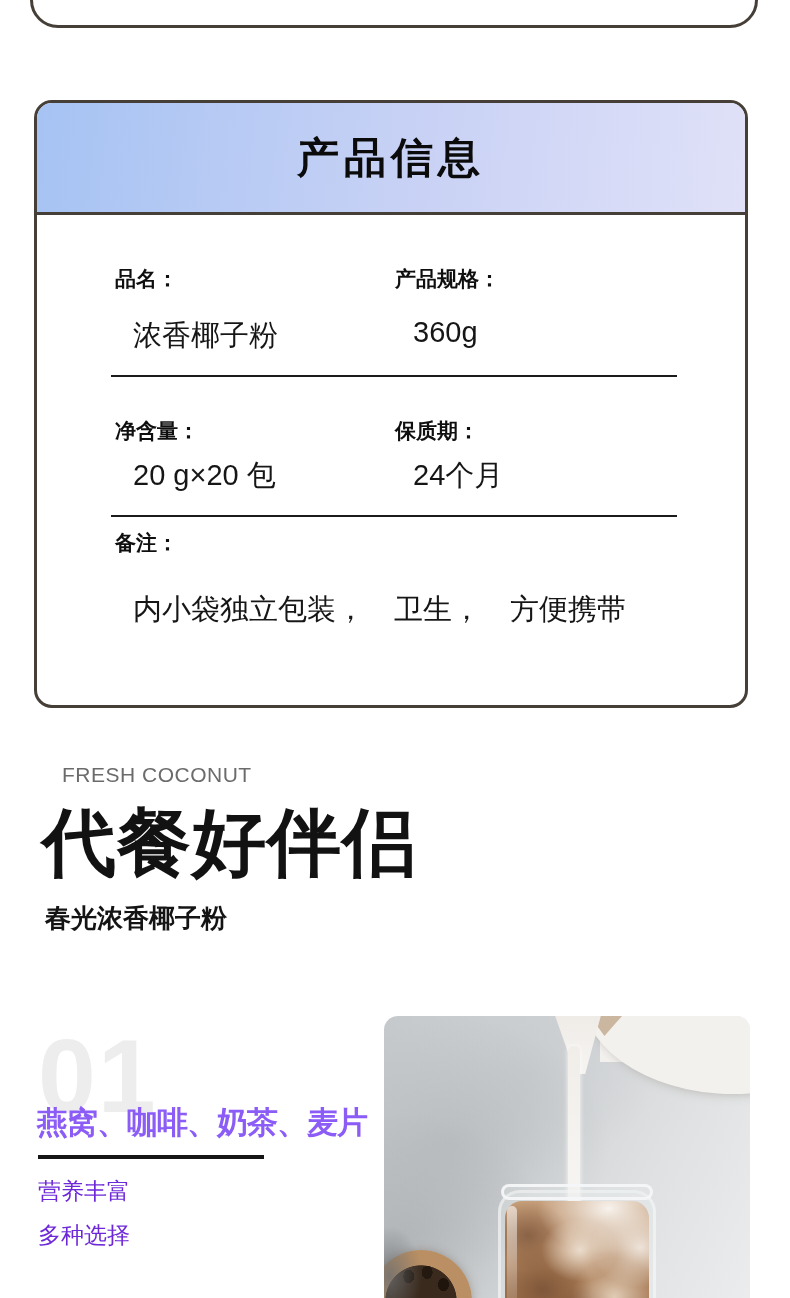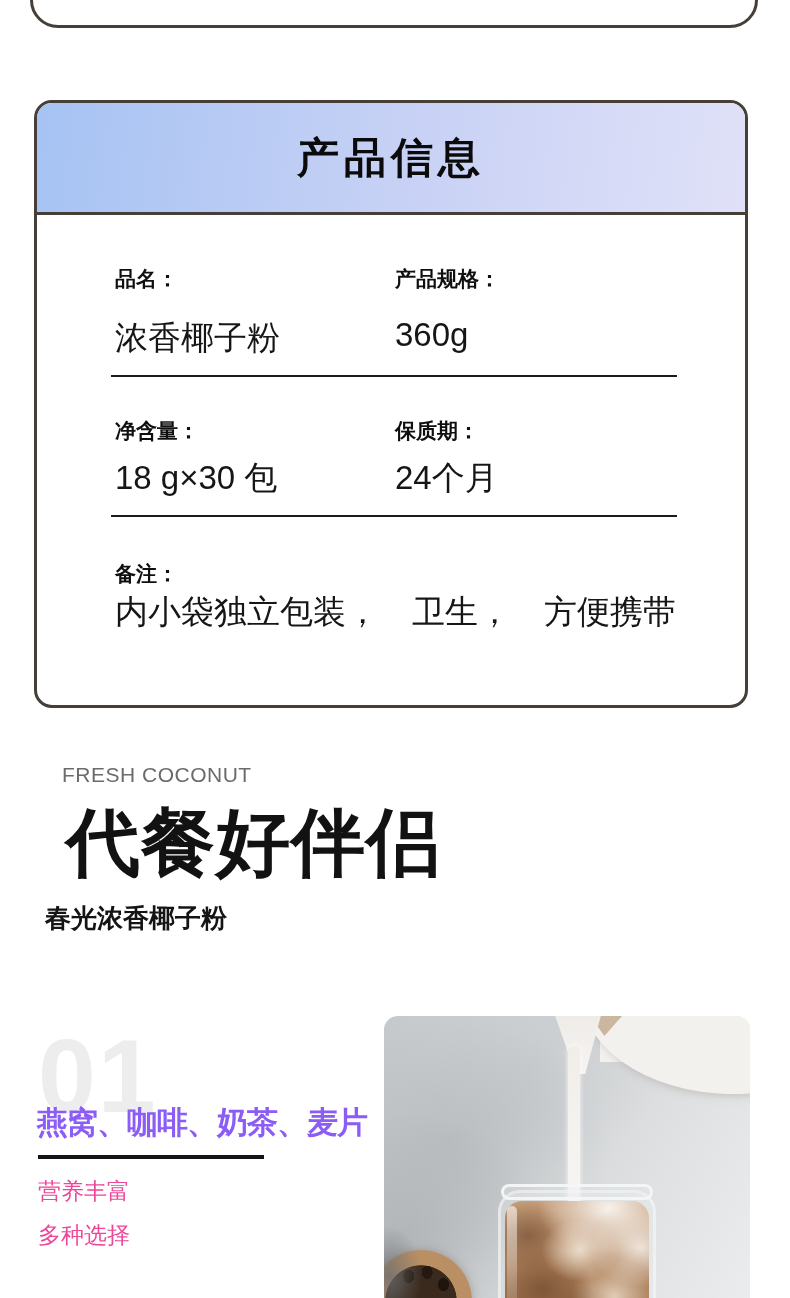--- a/index.html
+++ b/index.html
@@ -20,39 +20,39 @@
     position:absolute; left:34px; top:100px; width:714px; height:608px;
     border:3px solid #463f38; border-radius:18px; background:#ffffff; overflow:hidden;
   }
   .info-header {
     height:112px; display:flex; align-items:center; justify-content:center;
     background:linear-gradient(97deg, #a6c3f3 0%, #c9d2f5 55%, #e0e1f8 100%);
     border-bottom:3px solid #463f38;
   }
   .info-title { font-size:42px; font-weight:bold; letter-spacing:5px; color:#0b0b0b; }
   .f-label { position:absolute; font-size:21px; font-weight:bold; color:#0f0f0f; white-space:nowrap; }
-  .f-value { position:absolute; font-size:33px; color:#161616; white-space:nowrap; }
+  .f-value { position:absolute; font-size:29px; color:#161616; white-space:nowrap;margin-left:18px; }
   .col1 { left:78px; }
   .col2 { left:358px; }
   .lbl-r1 { top:162px; } .val-r1 { top:213px; }
   .lbl-r2 { top:314px; } .val-r2 { top:353px; }
-  .lbl-r3 { top:457px; } .val-r3 { top:487px; }
+  .lbl-r3 { top:426px; } .val-r3 { top:487px; }
   .divider { position:absolute; left:74px; width:566px; height:2px; background:#1b1b1b; }
   .div-1 { top:272px; } .div-2 { top:412px; }
 
   
   .eyebrow { position:absolute; left:62px; top:763px; font-size:21px; color:#6b6b6b; letter-spacing:0.5px; }
-  .hero-title { position:absolute; left:42px; top:794px; font-size:74px; font-weight:bold; color:#121212; letter-spacing:1px; white-space:nowrap;margin-left:24px; }
+  .hero-title { position:absolute; left:42px; top:794px; font-size:74px; font-weight:bold; color:#121212; letter-spacing:1px; white-space:nowrap; }
   .hero-sub { position:absolute; left:45px; top:901px; font-size:26px; font-weight:bold; color:#141414; white-space:nowrap;font-family:Liberation Serif, serif; }
 
   
   .feature-number { position:absolute; left:38px; top:1024px; font-size:104px; font-weight:bold; color:#ededed; line-height:1; letter-spacing:2px; }
   .feature-heading { position:absolute; left:37px; top:1102px; font-size:31px; font-weight:600; color:#8b5cf6; letter-spacing:-1px; white-space:nowrap; }
   .feature-underline { position:absolute; left:38px; top:1155px; width:226px; height:4px; background:#151515; }
-  .feature-point { position:absolute; left:38px; font-size:23px; color:#ec4899; white-space:nowrap; }
+  .feature-point { position:absolute; left:38px; font-size:23px; color:#6d28d9; white-space:nowrap; }
   .pt-1 { top:1176px; } .pt-2 { top:1180px;margin-top:40px; }
 
   
   .photo {
     position:absolute; left:384px; top:1016px; width:366px; height:282px;
     border-radius:14px 14px 0 0; overflow:hidden;
     background:
       radial-gradient(230px 180px at 18% 45%, rgba(172,175,178,0.55), rgba(172,175,178,0) 70%),
       radial-gradient(200px 170px at 6% 78%, rgba(155,158,161,0.5), rgba(155,158,161,0) 72%),
       radial-gradient(180px 140px at 40% 20%, rgba(198,201,204,0.6), rgba(198,201,204,0) 70%),
@@ -134,21 +134,21 @@
       <h2 class="info-title">产品信息</h2>
     </header>
 
     <div class="f-label col1 lbl-r1">品名：</div>
     <div class="f-value col1 val-r1">浓香椰子粉</div>
     <div class="f-label col2 lbl-r1">产品规格：</div>
     <div class="f-value col2 val-r1">360g</div>
     <div class="divider div-1"></div>
 
     <div class="f-label col1 lbl-r2">净含量：</div>
-    <div class="f-value col1 val-r2">18 g×30 包</div>
+    <div class="f-value col1 val-r2">20 g×20 包</div>
     <div class="f-label col2 lbl-r2">保质期：</div>
     <div class="f-value col2 val-r2">24个月</div>
     <div class="divider div-2"></div>
 
     <div class="f-label col1 lbl-r3">备注：</div>
     <div class="f-value col1 val-r3">内小袋独立包装，　卫生，　方便携带</div>
   </section>
 
   <div class="eyebrow">FRESH COCONUT</div>
   <h1 class="hero-title">代餐好伴侣</h1>

